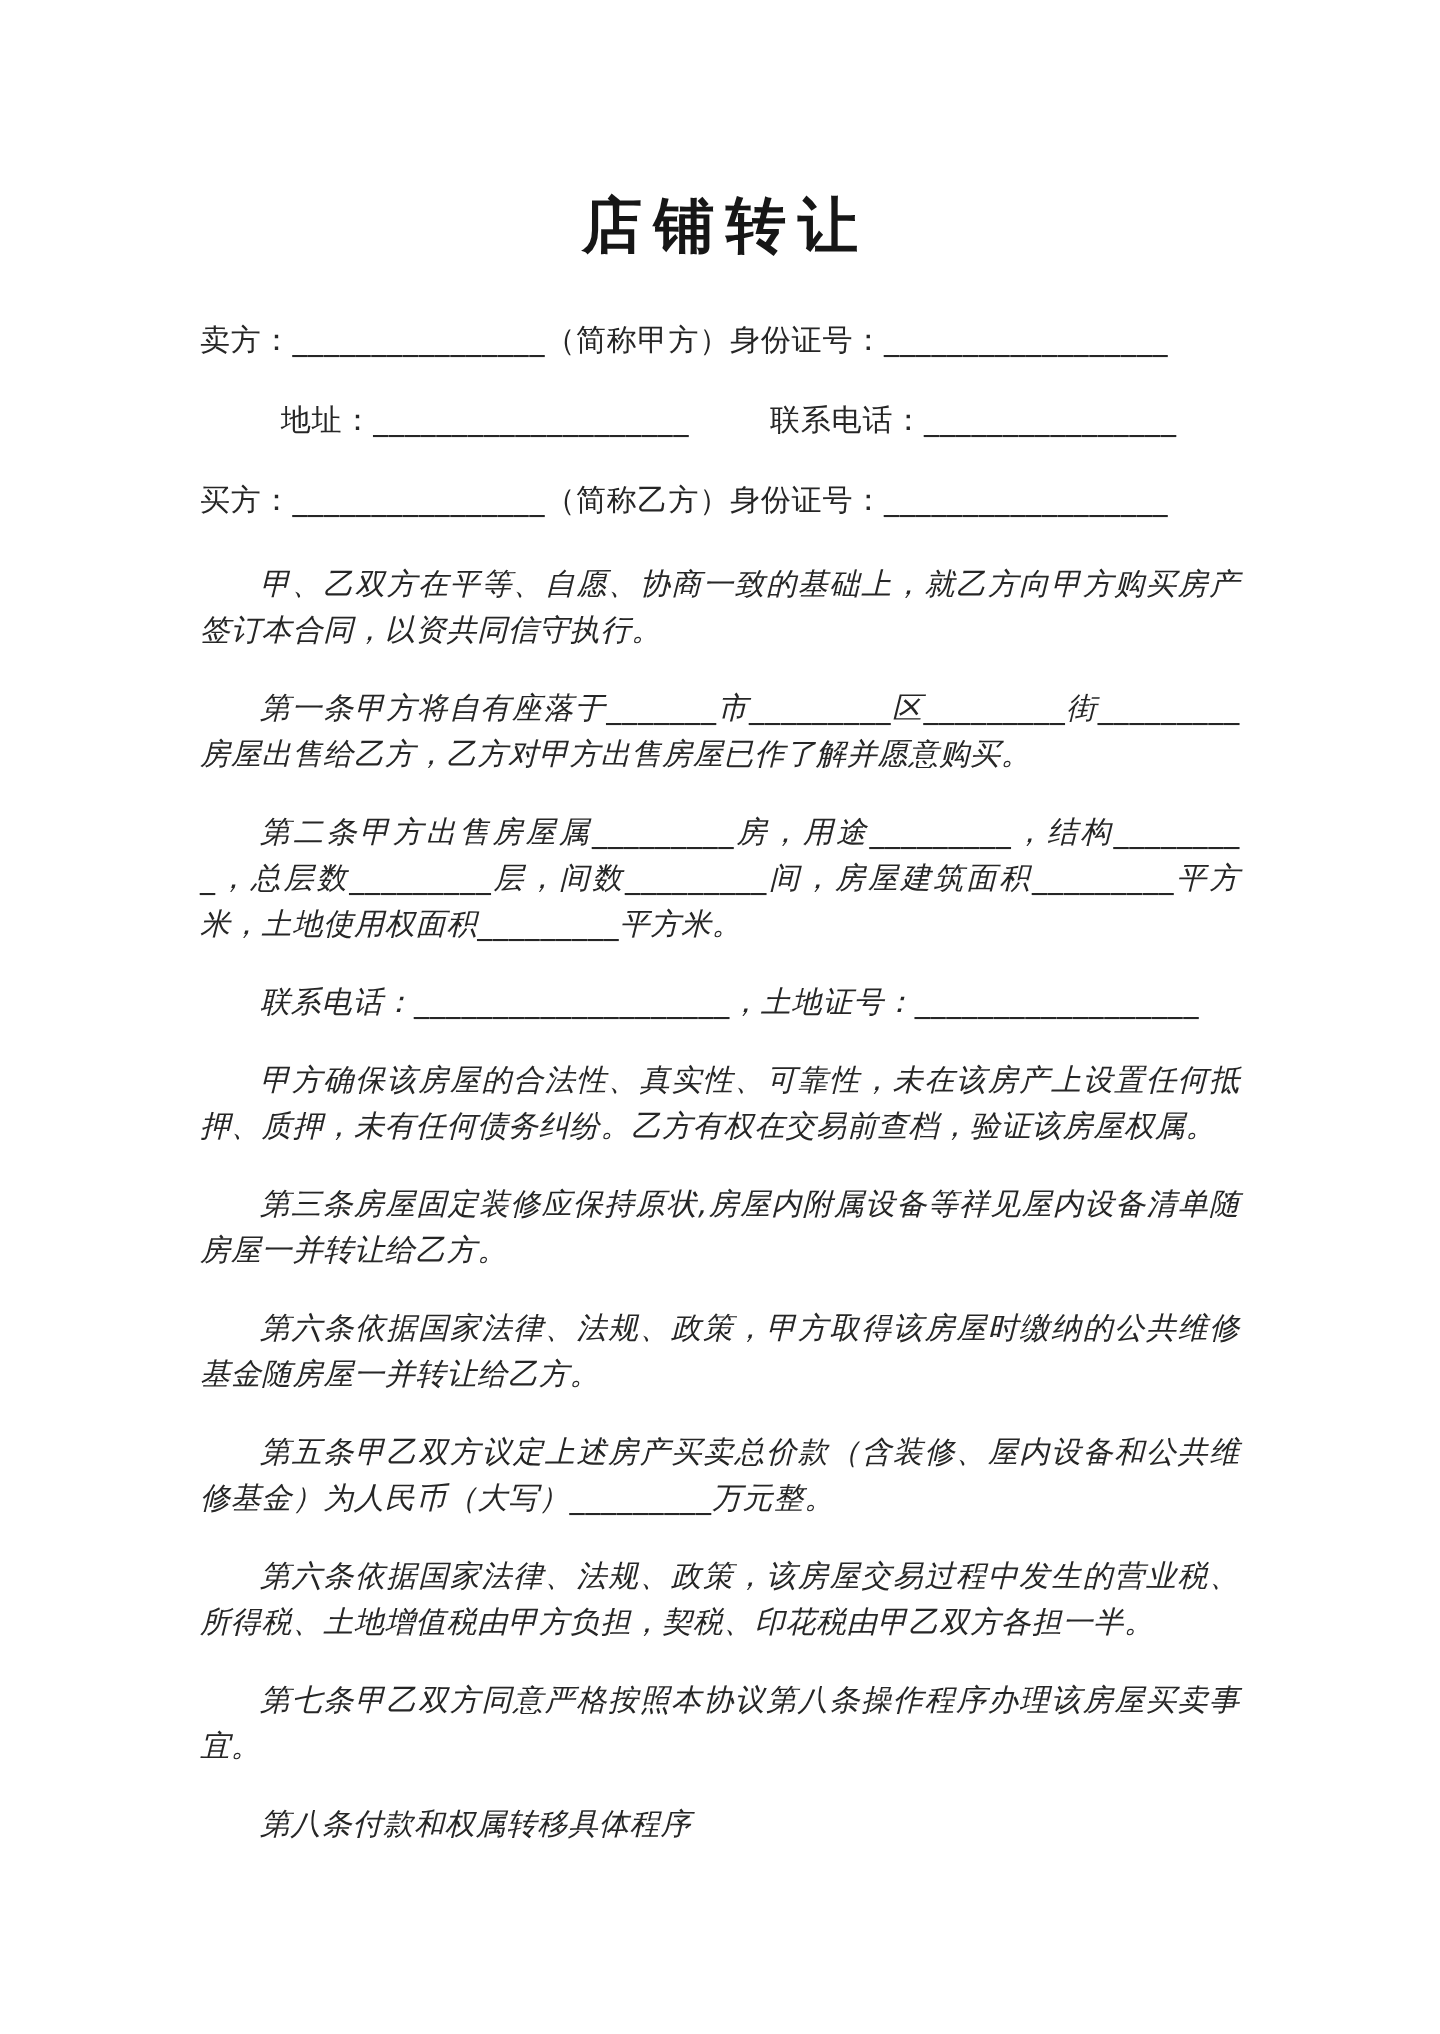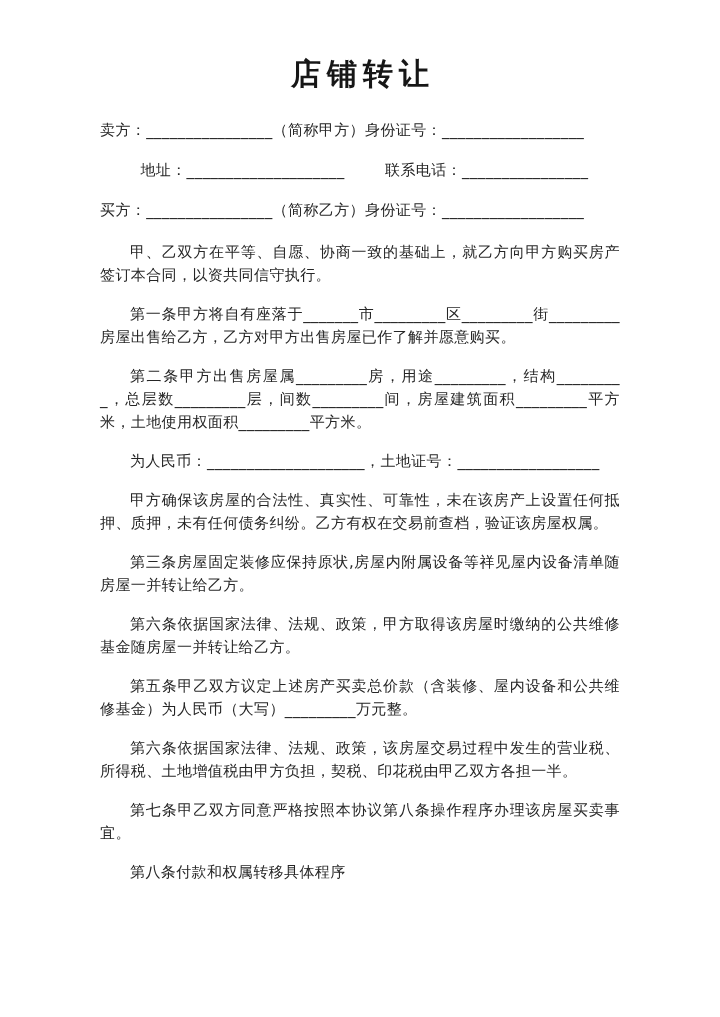--- a/index.html
+++ b/index.html
@@ -9,21 +9,21 @@
     }
     .page {
       position: relative;
       width: 720px;
       height: 1017px;
       background: #ffffff;
       color: #1e1e1e;
       overflow: hidden;
     }
     .content {
-      padding: 54px 100px 0 100px;
+      padding: 94px 100px 0 100px;
       width: 720px;
     }
     .doc-title {
       text-align: center;
       font-size: 30px;
       font-weight: bold;
       letter-spacing: 6px;
       padding-left: 6px; 
       color: #161616;
       margin-bottom: 28px;
@@ -39,20 +39,21 @@
       letter-spacing: 0.4px;
       white-space: nowrap;
     }
     .header-row .left-seg {
       display: inline-block;
       width: 285px;
       text-align: center;
     }
     .paragraphs {
       margin-top: 22px;
+      font-style: italic;
     }
     .para {
       font-size: 15px;
       line-height: 23px;
       letter-spacing: 0.4px;
       color: #262626;
       text-indent: 2em;
       text-align: justify;
       margin-bottom: 16px;
       word-break: break-all;
@@ -76,21 +77,21 @@
 
       <div class="header-row">买方：________________（简称乙方）身份证号：__________________</div>
 
 
     </div>
 
     <div class="paragraphs">
       <p class="para">甲、乙双方在平等、自愿、协商一致的基础上，就乙方向甲方购买房产签订本合同，以资共同信守执行。</p>
       <p class="para">第一条甲方将自有座落于_______市_________区_________街_________房屋出售给乙方，乙方对甲方出售房屋已作了解并愿意购买。</p>
       <p class="para">第二条甲方出售房屋属_________房，用途_________，结构_________，总层数_________层，间数_________间，房屋建筑面积_________平方米，土地使用权面积_________平方米。</p>
-      <p class="para">为人民币：____________________，土地证号：__________________</p>
+      <p class="para">联系电话：____________________，土地证号：__________________</p>
       <p class="para">甲方确保该房屋的合法性、真实性、可靠性，未在该房产上设置任何抵押、质押，未有任何债务纠纷。乙方有权在交易前查档，验证该房屋权属。</p>
       <p class="para">第三条房屋固定装修应保持原状,房屋内附属设备等祥见屋内设备清单随房屋一并转让给乙方。</p>
       <p class="para">第六条依据国家法律、法规、政策，甲方取得该房屋时缴纳的公共维修基金随房屋一并转让给乙方。</p>
       <p class="para">第五条甲乙双方议定上述房产买卖总价款（含装修、屋内设备和公共维修基金）为人民币（大写）_________万元整。</p>
       <p class="para">第六条依据国家法律、法规、政策，该房屋交易过程中发生的营业税、所得税、土地增值税由甲方负担，契税、印花税由甲乙双方各担一半。</p>
       <p class="para">第七条甲乙双方同意严格按照本协议第八条操作程序办理该房屋买卖事宜。</p>
       <p class="para">第八条付款和权属转移具体程序</p>
     </div>
 
   </div>

